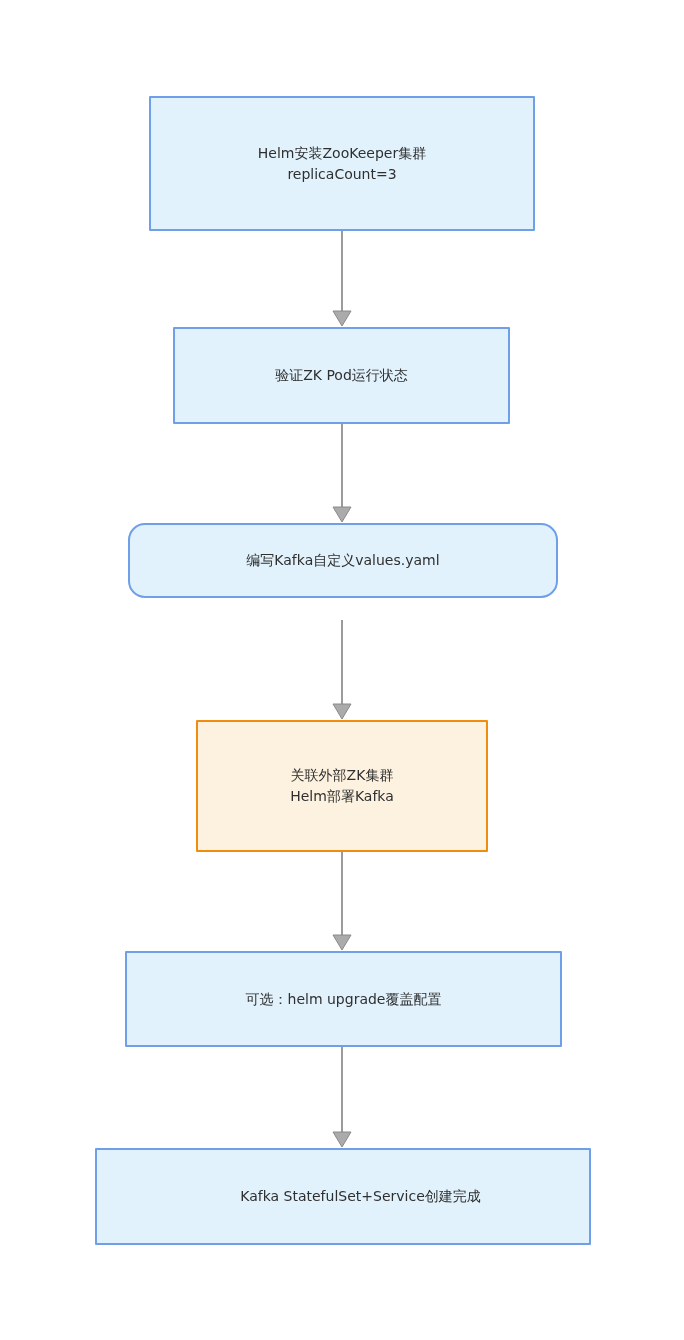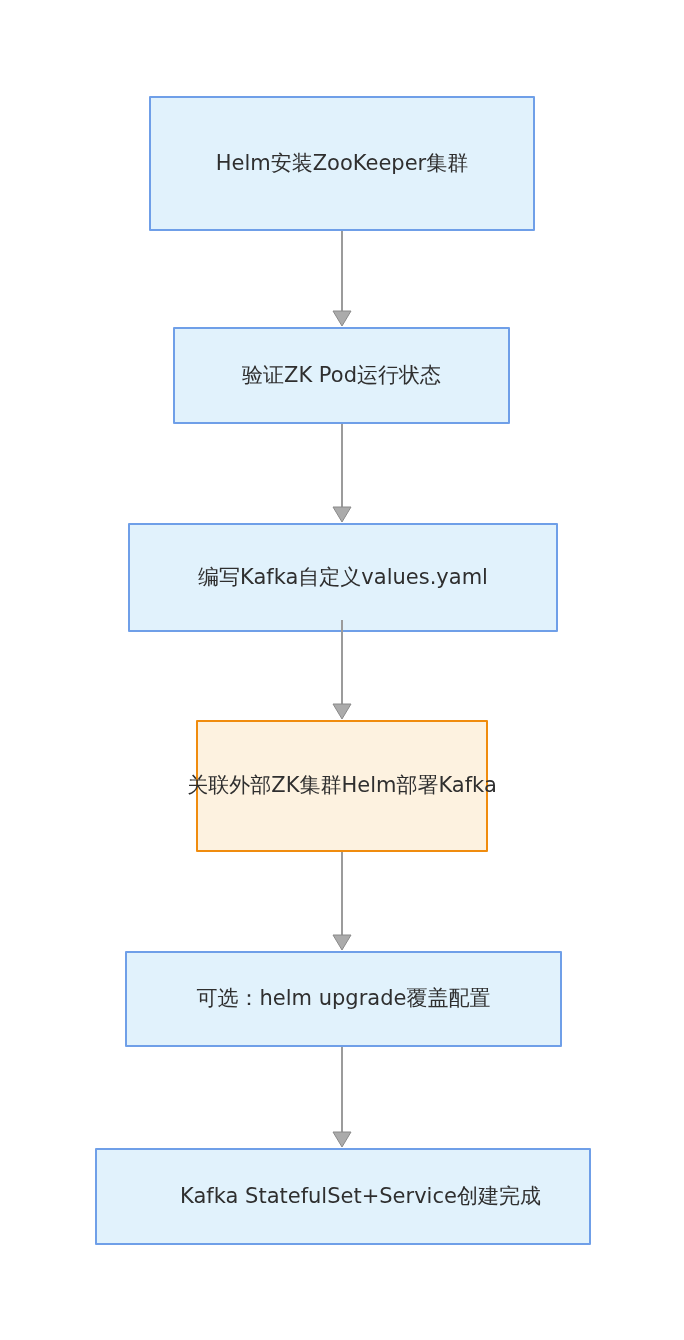--- a/index.html
+++ b/index.html
@@ -7,25 +7,25 @@
     position:relative;
     width:684px; height:1340px;
     background:#ffffff;
     font-family:"DejaVu Sans","Liberation Sans",sans-serif;
     overflow:hidden;
   }
   .node {
     position:absolute;
     box-sizing:border-box;
     display:flex;
-    flex-direction:row;
+    flex-direction:column;
     align-items:center;
     justify-content:center;
     text-align:center;
-    font-size:21px;
+    font-size:14px;
     line-height:1.5;
     color:var(--text-color,#2f2f2f);
     background:var(--node-fill,#e1f2fc);
     border:2px solid var(--node-border,#6f9fe8);
     border-radius:1px;
   }
   .node.highlight {
     background:var(--hl-fill,#fdf2e0);
     border-color:var(--hl-border,#f08c0e);
   }
@@ -39,41 +39,42 @@
   .edge line { stroke:var(--edge-line,#9b9b9b); stroke-width:2; }
   .edge polygon { fill:var(--arrow-fill,#ababab); stroke:var(--arrow-stroke,#8a8a8a); stroke-width:1; }
 </style>
 </head>
 <body>
 
 <div class="canvas">
 
   <div class="node" style="left:149px; top:96px; width:386px; height:135px;">
     <span class="line">Helm安装ZooKeeper集群</span>
+    <span class="line">replicaCount=3</span>
   </div>
 
   <div class="edge" style="top:231px; height:96px;">
     <svg width="24" height="96" viewBox="0 0 24 96">
       <line x1="12" y1="0" x2="12" y2="80"></line>
       <polygon points="3,80 21,80 12,95"></polygon>
     </svg>
   </div>
 
   <div class="node" style="left:173px; top:327px; width:337px; height:97px;">
     <span class="line">验证ZK Pod运行状态</span>
   </div>
 
   <div class="edge" style="top:424px; height:99px;">
     <svg width="24" height="99" viewBox="0 0 24 99">
       <line x1="12" y1="0" x2="12" y2="83"></line>
       <polygon points="3,83 21,83 12,98"></polygon>
     </svg>
   </div>
 
-  <div class="node" style="left:128px; top:523px; width:430px; height:109px;">
+  <div class="node" style="left:128px; top:523px; width:430px; height:75px;border-radius:17px;">
     <span class="line">编写Kafka自定义values.yaml</span>
   </div>
 
   <div class="edge" style="top:620px; height:100px;">
     <svg width="24" height="100" viewBox="0 0 24 100">
       <line x1="12" y1="0" x2="12" y2="84"></line>
       <polygon points="3,84 21,84 12,99"></polygon>
     </svg>
   </div>
 

